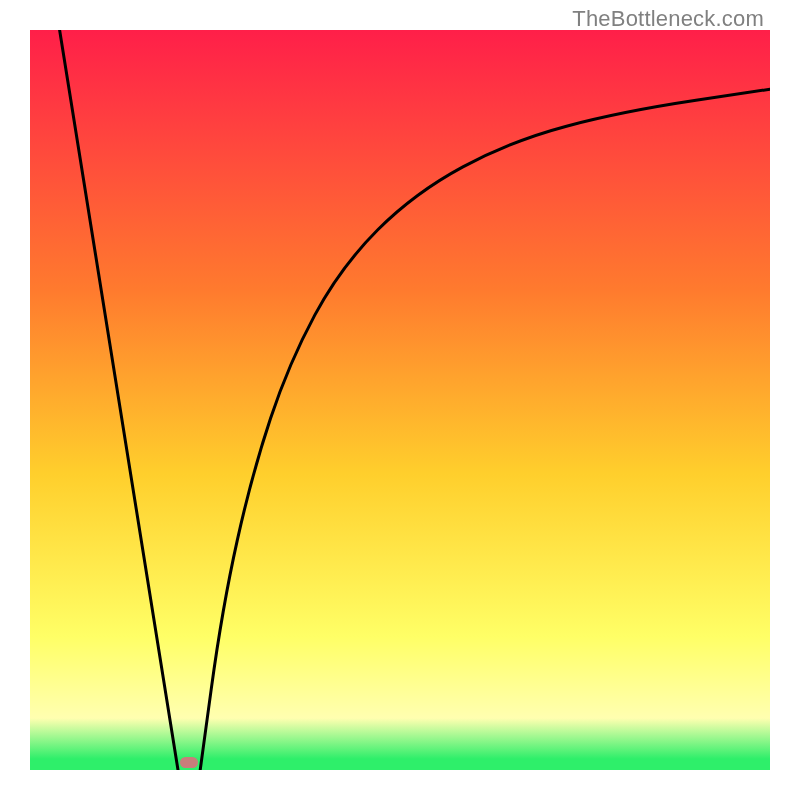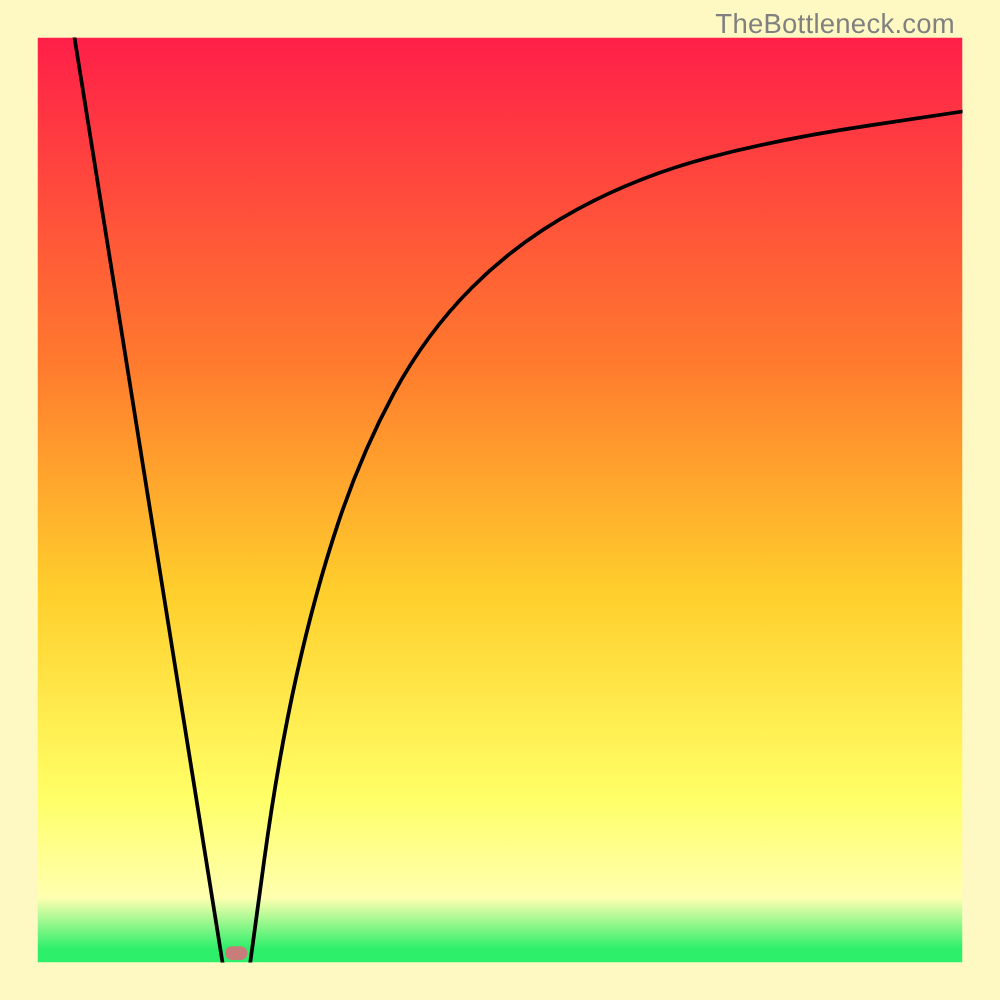--- a/index.html
+++ b/index.html
@@ -7,21 +7,21 @@
     padding: 0;
     width: 800px;
     height: 800px;
     background: #000;
     overflow: hidden;
   }
   .frame {
     position: relative;
     width: 800px;
     height: 800px;
-    background: #fef9c3;
+    background: #ffffff;
   }
   .plot-area {
     position: absolute;
     left: 30px;
     top: 30px;
     width: 740px;
     height: 740px;
   }
   .gradient-bg {
     position: absolute;

